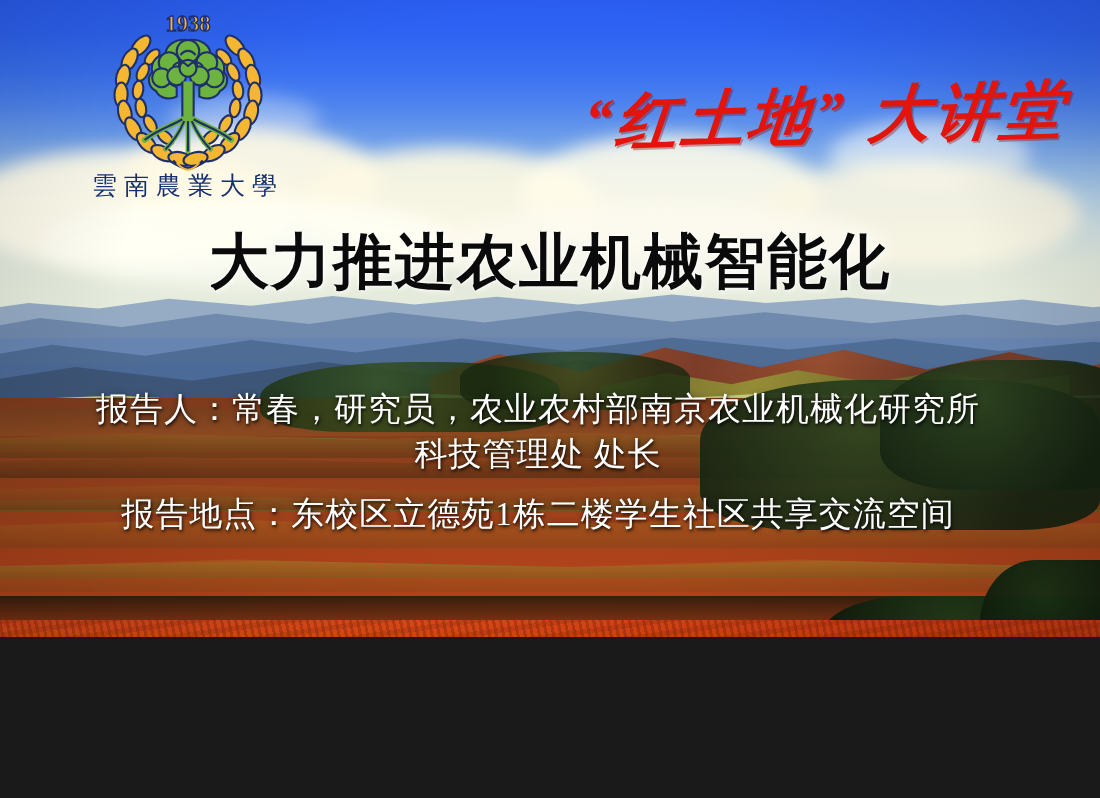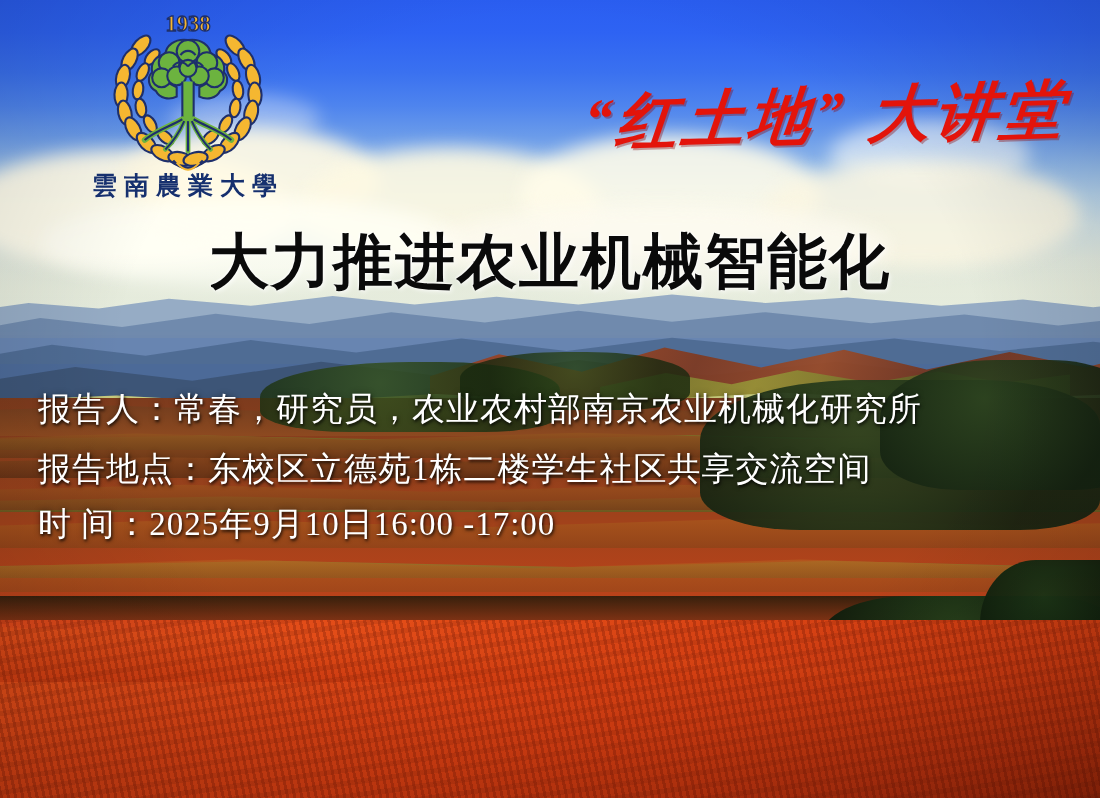--- a/index.html
+++ b/index.html
@@ -1,19 +1,19 @@
 <!DOCTYPE html>
 <html lang="zh"><head>
 <meta charset="utf-8">
 <title>红土地大讲堂</title>
 <style>
   html,body{margin:0;padding:0;background:#1a1a1a;}
   .poster{
     position:relative;
-    width:1100px;height:798px;
+    width:1100px;height:637px;
     overflow:hidden;
     font-family:"Liberation Serif","DejaVu Serif",serif;
     background:#2f63f5;
   }
 
   
   .bg{position:absolute;inset:0;overflow:hidden;}
 
   
   .sky{
@@ -139,21 +139,21 @@
 
   
   .content{position:absolute;inset:0;}
 
   
   .logo-block{position:absolute;left:88px;top:8px;width:200px;text-align:center;}
   .logo-mark{width:190px;height:165px;display:block;margin:0 auto;}
   .logo-name{
     margin-top:-4px;
     font-family:"Liberation Serif","DejaVu Serif",serif;
-    font-size:25px;letter-spacing:7px;color:#16306e;font-weight:700;
+    font-size:25px;letter-spacing:7px;color:#16306e;font-weight:400;
     text-shadow:0 1px 0 rgba(255,255,255,.35);
     white-space:nowrap;
   }
 
   
   .series{
     position:absolute;left:585px;top:62px;width:480px;height:100px;
     color:#e3140b;
     font-family:"Liberation Serif","DejaVu Serif",serif;
     font-size:62px;font-weight:700;font-style:italic;
@@ -176,21 +176,21 @@
        -1px -1px 2px rgba(255,255,255,.6);
   }
 
   
   .details{
     position:absolute;left:38px;top:386px;width:1000px;
     font-family:"Liberation Serif","DejaVu Serif",serif;
     color:#ffffff;
     text-shadow:1px 2px 3px rgba(0,0,0,.75),0 0 6px rgba(0,0,0,.45);
   }
-  .line{font-size:33px;line-height:47px;letter-spacing:1px;white-space:nowrap;}
+  .line{font-size:33px;line-height:47px;letter-spacing:1px;white-space:nowrap;text-align:center;}
   .line.cont{margin-top:-2px;}
   .line.loc{margin-top:13px;font-family:Liberation Serif, serif;}
   .line.time{margin-top:8px;}
   .line.host{margin-top:10px;}
   .lbl{letter-spacing:1px;}
 </style>
 </head>
 <body>
 
 <div class="poster">
@@ -340,18 +340,18 @@
     </div>
 
     <div class="series">
       <span class="q">“</span><span>红土地</span><span class="q">”</span><span class="gap"></span><span>大讲堂</span>
     </div>
 
     <div class="main-title">大力推进农业机械智能化</div>
 
     <div class="details">
       <div class="line"><span class="lbl">报告人：</span><span>常春，研究员，农业农村部南京农业机械化研究所</span></div>
+      <div class="line cont">科技管理处 处长</div>
       <div class="line loc"><span class="lbl">报告地点：</span><span>东校区立德苑1栋二楼学生社区共享交流空间</span></div>
-      <div class="line time"><span class="lbl">时 间：</span><span>2025年9月10日16:00 -17:00</span></div>
     </div>
 
   </div>
 </div>
 
 </body></html>

